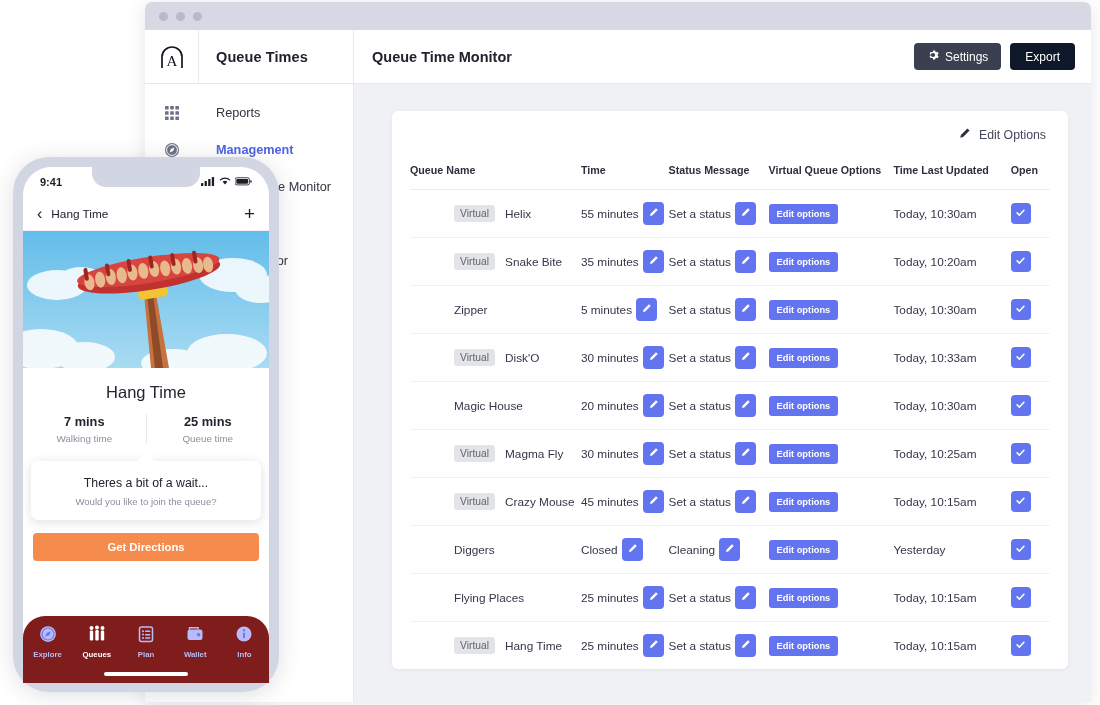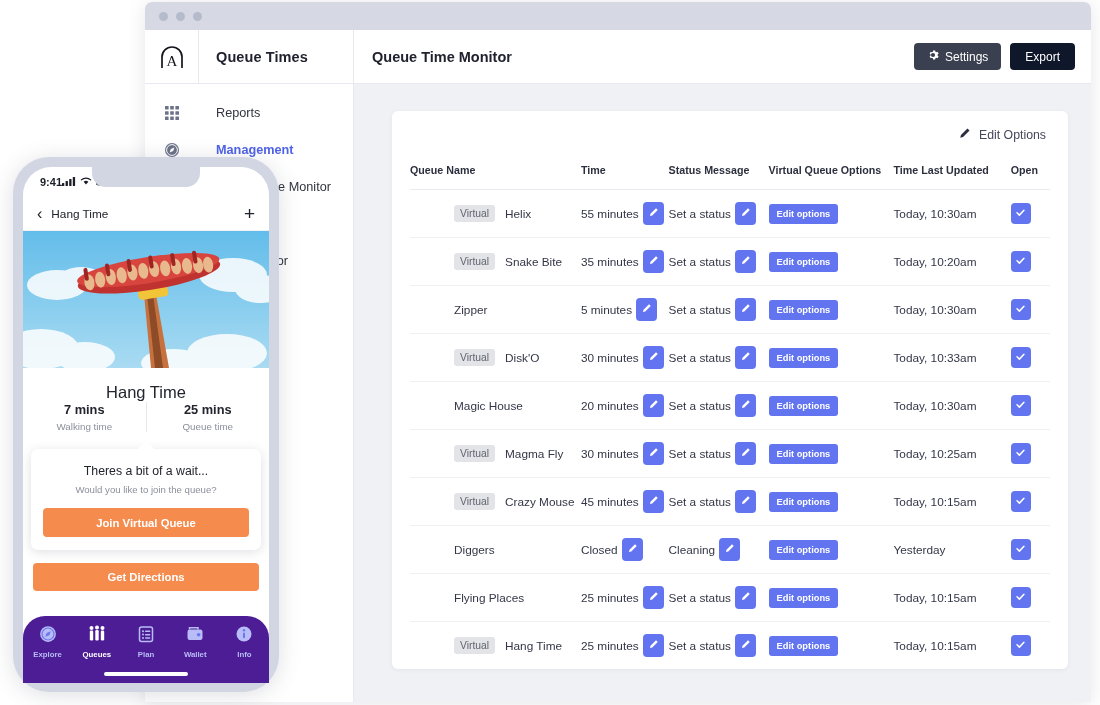--- a/index.html
+++ b/index.html
@@ -122,36 +122,36 @@
   }
   .phone-screen {
     position: relative; width: 246px; height: 516px;
     background: #ffffff; border-radius: 28px 28px 0 0; overflow: hidden;
   }
   .notch {
     position: absolute; left: 50%; transform: translateX(-50%); top: 0;
     width: 108px; height: 20px; background: #d2d6e2; border-radius: 0 0 14px 14px;
   }
   .statusbar {
-    height: 30px; display: flex; align-items: center; justify-content: flex-start;
+    height: 30px; display: flex; align-items: center; justify-content: space-between;
     padding: 0 17px; font-size: 11px; font-weight: bold; color: #1c1e28;
   }
   .status-icons { display: flex; align-items: center; gap: 4px; }
   .navbar-phone {
     height: 34px; display: flex; align-items: center; padding: 0 14px;
     border-bottom: 1px solid #f0f0f3;
   }
   .nav-back { font-size: 16px; color: #20222c; line-height: 1; }
   .nav-title { font-size: 11.8px; color: #20222c; margin-left: 9px; flex: 1; }
   .nav-plus { font-size: 19px; color: #20222c; line-height: 1; }
 
   .ride-photo { position: relative; height: 137px; overflow: hidden; background: #7ec8ee; }
   .ride-info { text-align: center; padding-top: 15px; }
   .ride-title { font-size: 16.5px; color: #22242e; }
-  .stats { display: flex; margin-top: 0; align-items: flex-end; }
+  .stats { display: flex; margin-top: 12px; align-items: flex-end; }
   .stat { flex: 1; text-align: center; }
   .stat + .stat { border-left: 1px solid #e7e8ed; }
   .stat-val { font-size: 12.8px; font-weight: bold; color: #22242e; }
   .stat-lbl { font-size: 9.8px; color: #8c8f9c; margin-top: 4px; }
 
   .popcard {
     position: relative; margin: 17px 8px 0 8px; background: #fff; border-radius: 7px;
     box-shadow: 0 2px 11px rgba(60,64,90,.16); padding: 15px 12px 13px 12px; text-align: center;
   }
   .popcard:before {
@@ -165,21 +165,21 @@
     height: 29px; width: 100%; font-size: 11.3px; font-weight: bold; margin-top: 13px;
     cursor: pointer; font-family: inherit; position: relative;
   }
   .directions-wrap { padding: 13px 10px 10px 10px; }
   .directions-btn {
     background: #f68b4e; color: #fff; border: none; border-radius: 4px;
     height: 28px; width: 100%; font-size: 11.3px; font-weight: bold; cursor: pointer; font-family: inherit;
   }
   .tabbar {
     position: absolute; left: 0; right: 0; bottom: 0; height: 67px;
-    background: #4c1d95; border-radius: 22px 22px 0 0;
+    background: #7f1d1d; border-radius: 22px 22px 0 0;
     display: flex; align-items: flex-start; padding-top: 9px;
   }
   .tab { flex: 1; text-align: center; color: #b8bdf7; }
   .tab.active { color: #ffffff; }
   .tab-lbl { font-size: 7.8px; font-weight: bold; margin-top: 3px; display: block; }
   .home-ind {
     position: absolute; bottom: 7px; left: 50%; transform: translateX(-50%);
     width: 84px; height: 4px; border-radius: 2px; background: #ffffff;
   }
 </style>
@@ -773,21 +773,20 @@
           <div class="stat">
             <div class="stat-val">25 mins</div>
             <div class="stat-lbl">Queue time</div>
           </div>
         </div>
       </div>
 
       <div class="popcard">
         <div class="pop-title">Theres a bit of a wait...</div>
         <div class="pop-sub">Would you like to join the queue?</div>
-        <button class="orange-btn">Join Virtual Queue</button>
       </div>
 
       <div class="directions-wrap">
         <button class="directions-btn">Get Directions</button>
       </div>
 
       <div class="tabbar">
         <div class="tab">
           <span>
             <svg width="18" height="18" viewBox="0 0 16 16">

